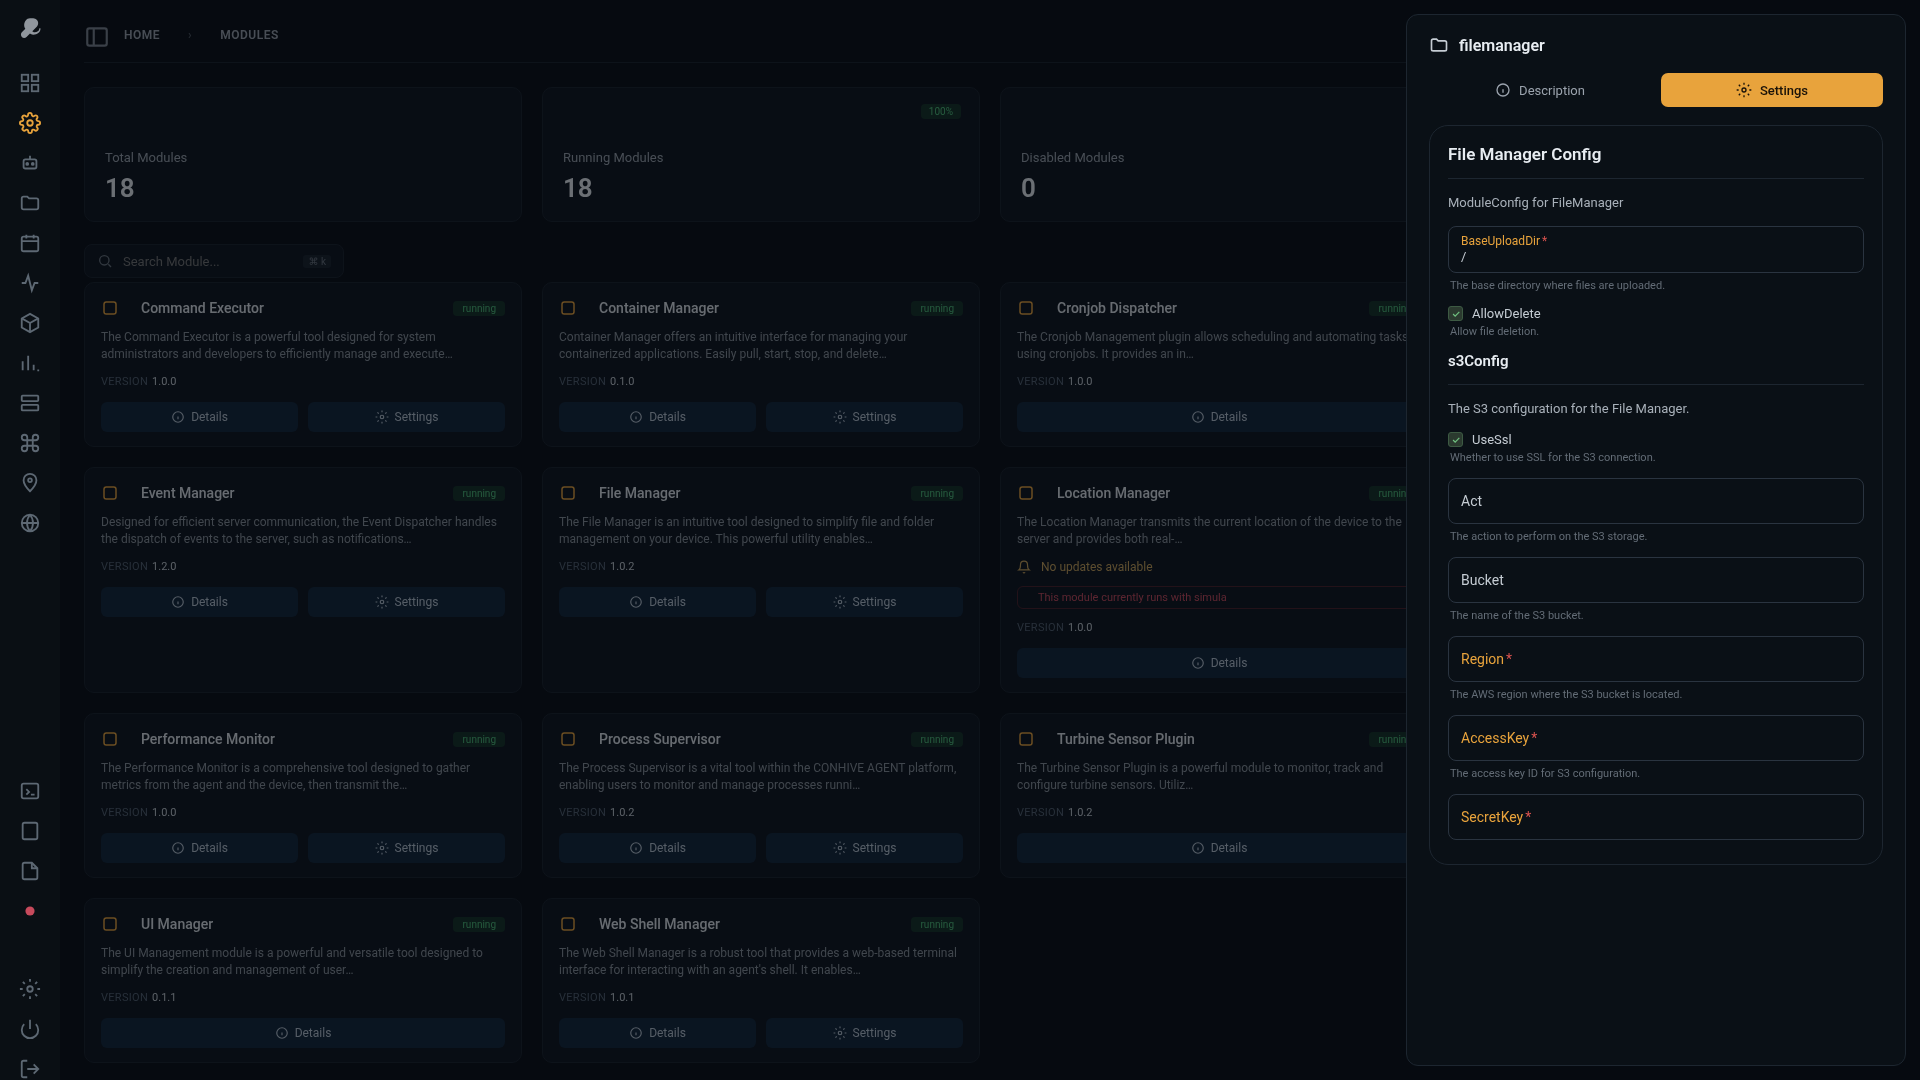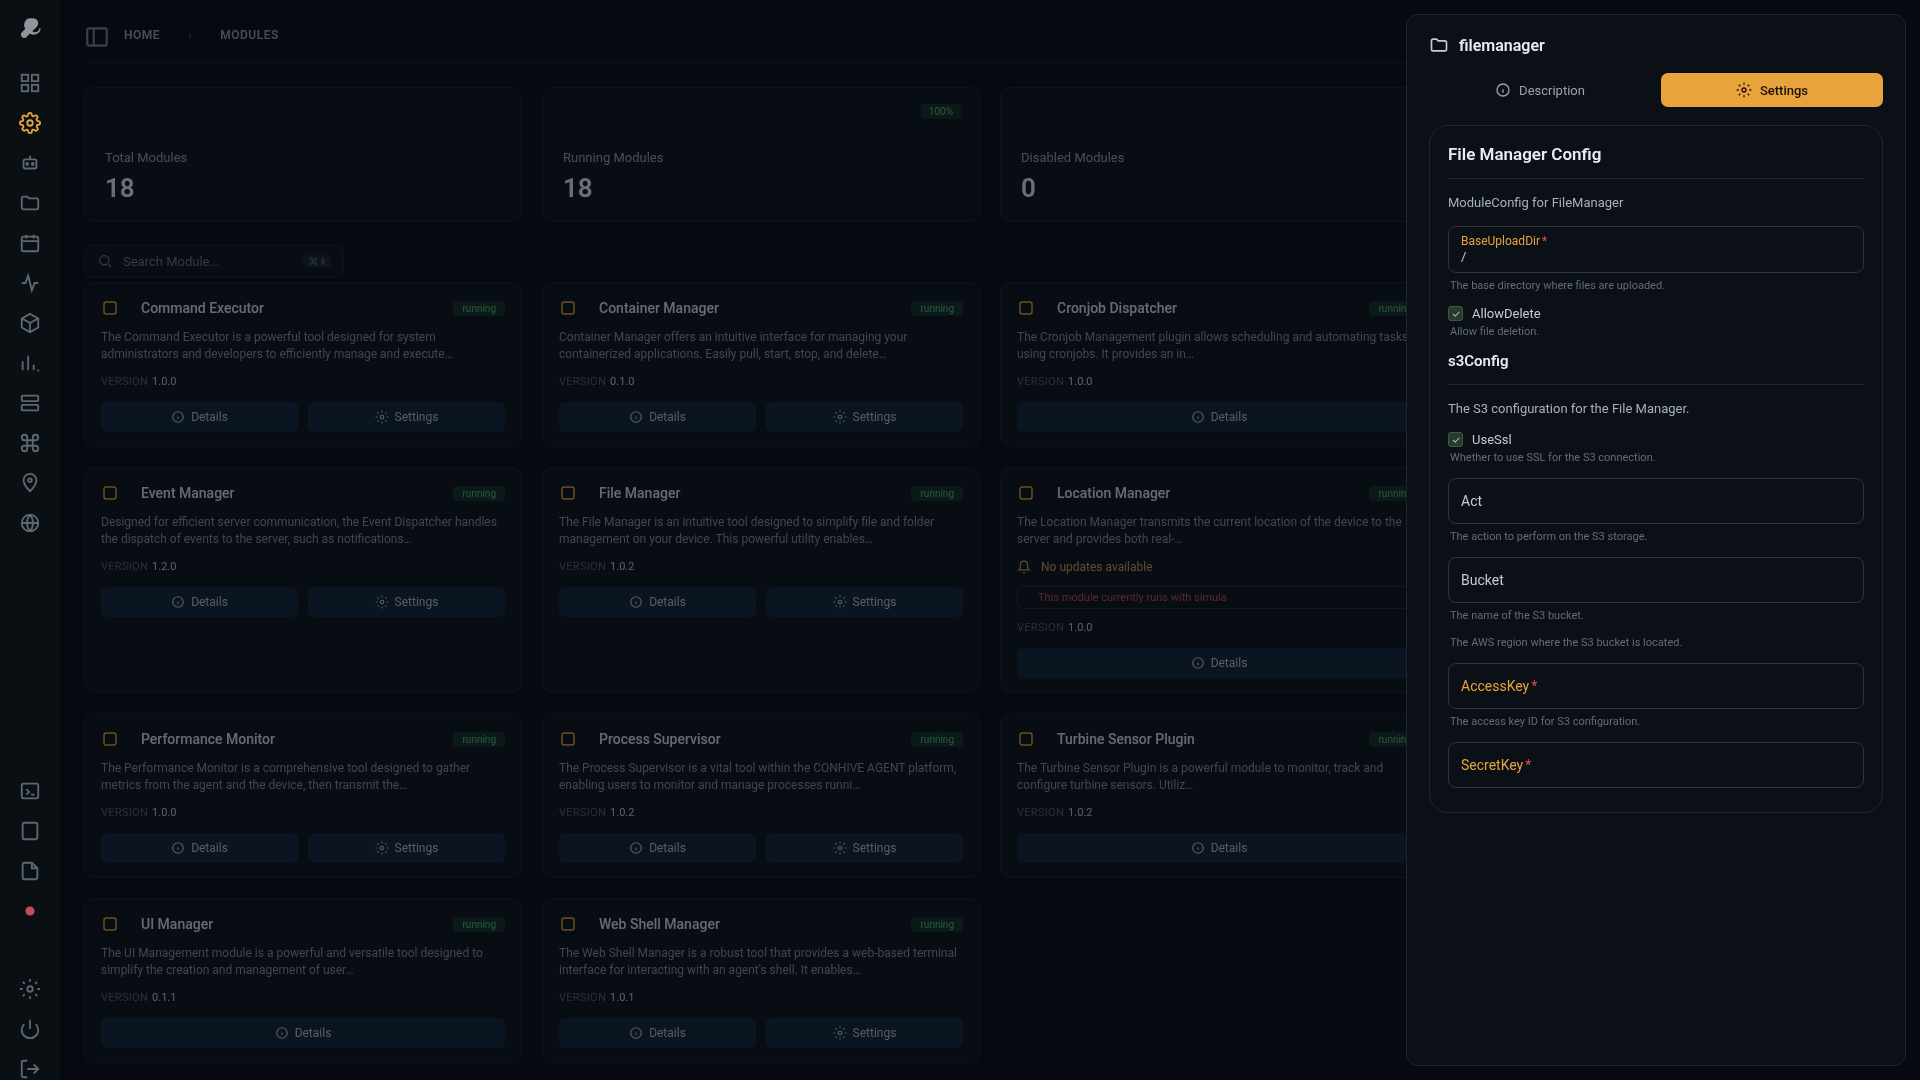--- a/index.html
+++ b/index.html
@@ -636,20 +636,23 @@
     <div class="field" style="padding:14px 12px;">
       <span class="flabel" style="font-size:14px;color:#c5ccd3;">Act</span>
     </div>
     <div class="hint">The action to perform on the S3 storage.</div>
 
     <div class="field" style="padding:14px 12px;">
       <span class="flabel" style="font-size:14px;color:#c5ccd3;">Bucket</span>
     </div>
     <div class="hint">The name of the S3 bucket.</div>
 
+    <div class="field" style="padding:14px 12px;">
+      <span class="flabel" style="font-size:14px;"><span>Region</span><span class="req">*</span></span>
+    </div>
     <div class="hint">The AWS region where the S3 bucket is located.</div>
 
     <div class="field" style="padding:14px 12px;">
       <span class="flabel" style="font-size:14px;"><span>AccessKey</span><span class="req">*</span></span>
     </div>
     <div class="hint">The access key ID for S3 configuration.</div>
 
     <div class="field" style="padding:14px 12px;">
       <span class="flabel" style="font-size:14px;"><span>SecretKey</span><span class="req">*</span></span>
     </div>

